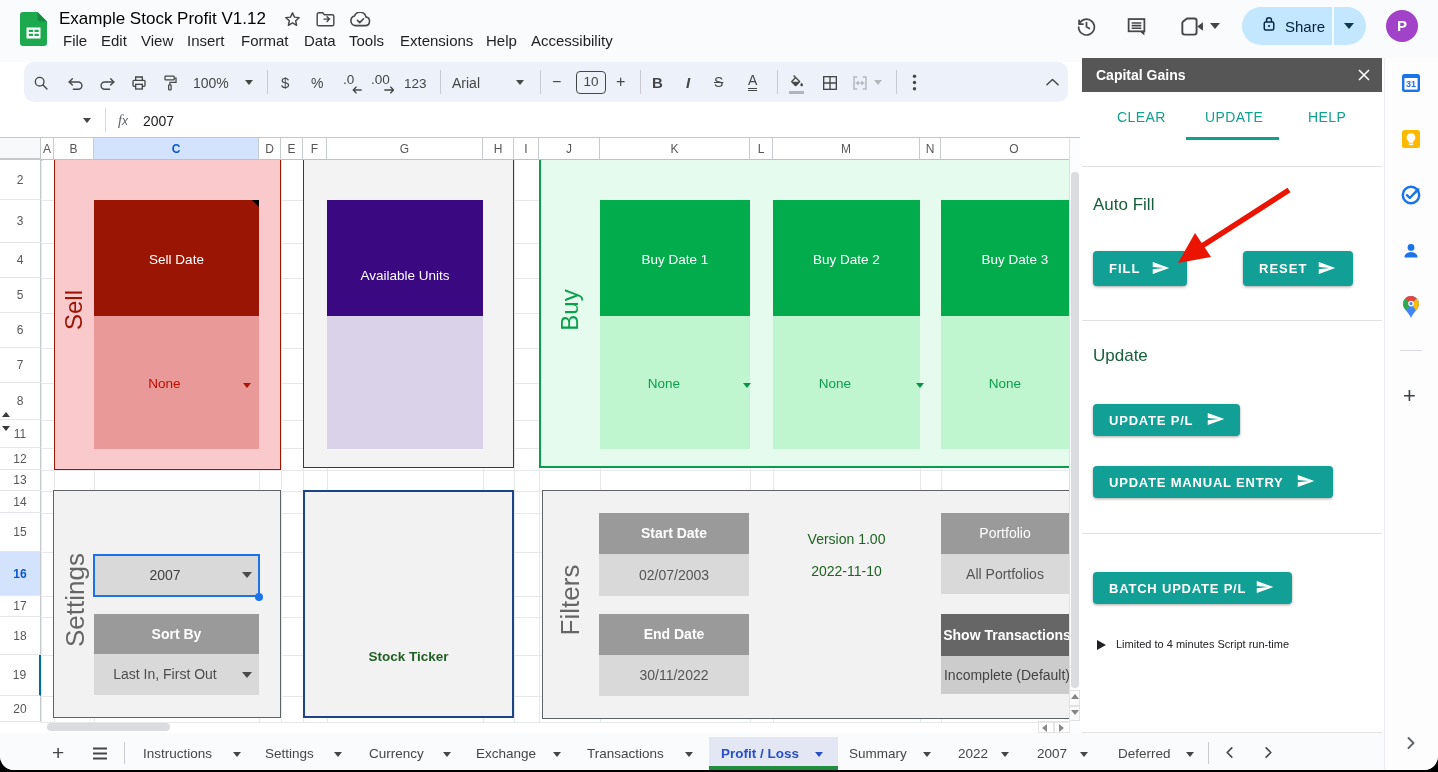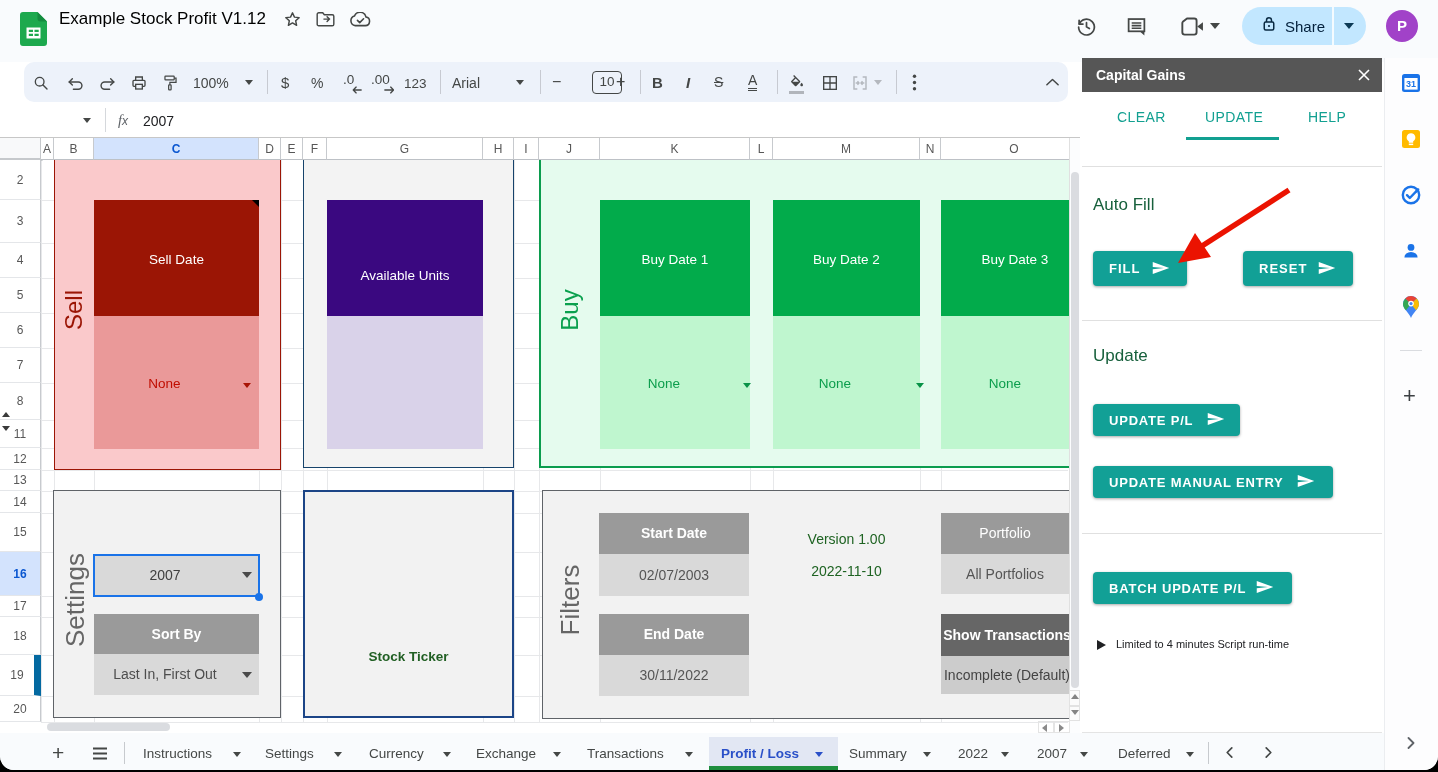--- a/index.html
+++ b/index.html
@@ -31,20 +31,32 @@
 <svg class="abs ic" style="left:316px;top:11px" width="19" height="17" viewBox="0 0 24 20" fill="none" stroke="#444746" stroke-width="1.8">
       <path d="M1.5 3.5a2 2 0 0 1 2-2h5l2 2.5h10a2 2 0 0 1 2 2v10a2 2 0 0 1-2 2h-17a2 2 0 0 1-2-2z"></path>
       <path d="M10 9.5h6.5M14 6.5l3 3-3 3" stroke-linecap="round"></path>
     </svg>
 
 <svg class="abs ic" style="left:350px;top:12px" width="21" height="15" viewBox="0 0 24 17" fill="none" stroke="#444746" stroke-width="1.8">
       <path d="M6 15.5h11.5a5 5 0 0 0 .8-9.9A7 7 0 0 0 5 4.6 5.6 5.6 0 0 0 6 15.5z"></path>
       <path d="M8.5 9.5l2.6 2.6 4.4-4.5" stroke-linecap="round" stroke-linejoin="round"></path>
     </svg>
 
+<div class="abs" style="left:0;top:32px;width:1060px;height:22px;font-size:15px;color:#1f1f1f;">
+ <span class="abs" style="left:63px">File</span>
+ <span class="abs" style="left:101px">Edit</span>
+ <span class="abs" style="left:141px">View</span>
+ <span class="abs" style="left:187px">Insert</span>
+ <span class="abs" style="left:241px">Format</span>
+ <span class="abs" style="left:304px">Data</span>
+ <span class="abs" style="left:349px">Tools</span>
+ <span class="abs" style="left:400px">Extensions</span>
+ <span class="abs" style="left:486px">Help</span>
+ <span class="abs" style="left:531px">Accessibility</span>
+</div>
 
 <svg class="abs ic" style="left:1075px;top:15px" width="23" height="23" viewBox="0 0 24 24" fill="none" stroke="#444746" stroke-width="1.8">
       <path d="M4.3 5.5v4h4" stroke-linecap="round" stroke-linejoin="round"></path>
       <path d="M4.5 9.3a8.2 8.2 0 1 1-.7 3.4" stroke-linecap="round"></path>
       <path d="M12 8v4.4l3 1.8" stroke-linecap="round"></path>
     </svg>
 
 <svg class="abs ic" style="left:1126px;top:16px" width="21" height="21" viewBox="0 0 24 24" fill="none" stroke="#444746" stroke-width="2">
       <rect x="3" y="3.5" width="18" height="14"></rect>
       <polygon points="21,17.5 21,22.3 15.6,17.5" fill="#444746" stroke="none"></polygon>
@@ -110,21 +122,21 @@
  <div class="abs" style="left:371px;top:10px;font-size:13.5px;color:#444746;">.00</div>
       <svg class="abs" style="left:384px;top:24px" width="10" height="8" viewBox="0 0 12 9" fill="none" stroke="#444746" stroke-width="1.6">
         <path d="M1 4.5h9M8 1l3.5 3.5L8 8" stroke-linecap="round" stroke-linejoin="round"></path>
       </svg>
  <div class="abs" style="left:404px;top:14px;font-size:13.5px;color:#444746;">123</div>
  <div class="abs" style="left:440px;top:8px;width:1px;height:24px;background:#c7cad1;"></div>
  <div class="abs" style="left:452px;top:13px;font-size:14px;color:#444746;">Arial</div>
  <div class="abs" style="left:516px;top:18px;width:0;height:0;border-left:4.5px solid transparent;border-right:4.5px solid transparent;border-top:5px solid #444746;"></div>
  <div class="abs" style="left:540px;top:8px;width:1px;height:24px;background:#c7cad1;"></div>
  <div class="abs" style="left:552px;top:11px;font-size:16px;color:#444746;">−</div>
- <div class="abs" style="left:576px;top:9px;width:30px;height:23px;border:1.5px solid #444746;border-radius:4px;font-size:13.5px;color:#444746;text-align:center;line-height:20px;margin-left:16px;">10</div>
+ <div class="abs" style="left:576px;top:9px;width:30px;height:23px;border:1.5px solid #444746;border-radius:4px;font-size:13.5px;color:#444746;text-align:center;line-height:20px;">10</div>
  <div class="abs" style="left:616px;top:11px;font-size:16px;color:#444746;">+</div>
  <div class="abs" style="left:640px;top:8px;width:1px;height:24px;background:#c7cad1;"></div>
  <div class="abs" style="left:652px;top:12px;font-size:15px;font-weight:bold;color:#444746;">B</div>
  <div class="abs" style="left:686px;top:12px;font-size:15px;font-style:italic;font-family:'Liberation Serif',serif;color:#444746;"><b>I</b></div>
  <div class="abs" style="left:714px;top:12px;font-size:14px;color:#444746;text-decoration:line-through;">S</div>
  <div class="abs" style="left:748px;top:11px;font-size:14px;color:#444746;border-bottom:3.5px double #444746;line-height:15px;">A</div>
  <div class="abs" style="left:777px;top:8px;width:1px;height:24px;background:#c7cad1;"></div>
 
  <svg class="abs" style="left:789px;top:13px" width="16" height="16" viewBox="0 0 24 24">
         <path d="M16.56 8.94L7.62 0 6.21 1.41l2.38 2.38-5.15 5.15c-.59.59-.59 1.54 0 2.12l5.5 5.5c.29.3.68.44 1.06.44s.77-.15 1.06-.44l5.5-5.5c.59-.58.59-1.53 0-2.12zM5.21 10L10 5.21 14.79 10H5.21zM19 11.5s-2 2.17-2 3.5c0 1.1.9 2 2 2s2-.9 2-2c0-1.33-2-3.5-2-3.5z" fill="#444746"></path>
@@ -275,21 +287,21 @@
 <div class="abs" style="left:0;top:210px;width:41px;height:35px;background:#fff;border-right:1px solid #c7cace;border-bottom:1px solid #e4e6e9;color:#575757;font-weight:normal;font-size:12px;text-align:center;line-height:35px;">7</div>
 <div class="abs" style="left:0;top:245px;width:41px;height:37px;background:#fff;border-right:1px solid #c7cace;border-bottom:1px solid #e4e6e9;color:#575757;font-weight:normal;font-size:12px;text-align:center;line-height:37px;">8</div>
 <div class="abs" style="left:0;top:282px;width:41px;height:28px;background:#fff;border-right:1px solid #c7cace;border-bottom:1px solid #e4e6e9;color:#575757;font-weight:normal;font-size:12px;text-align:center;line-height:28px;">11</div>
 <div class="abs" style="left:0;top:310px;width:41px;height:22px;background:#fff;border-right:1px solid #c7cace;border-bottom:1px solid #e4e6e9;color:#575757;font-weight:normal;font-size:12px;text-align:center;line-height:22px;">12</div>
 <div class="abs" style="left:0;top:332px;width:41px;height:21px;background:#fff;border-right:1px solid #c7cace;border-bottom:1px solid #e4e6e9;color:#575757;font-weight:normal;font-size:12px;text-align:center;line-height:21px;">13</div>
 <div class="abs" style="left:0;top:353px;width:41px;height:22px;background:#fff;border-right:1px solid #c7cace;border-bottom:1px solid #e4e6e9;color:#575757;font-weight:normal;font-size:12px;text-align:center;line-height:22px;">14</div>
 <div class="abs" style="left:0;top:375px;width:41px;height:39px;background:#fff;border-right:1px solid #c7cace;border-bottom:1px solid #e4e6e9;color:#575757;font-weight:normal;font-size:12px;text-align:center;line-height:39px;">15</div>
 <div class="abs" style="left:0;top:414px;width:41px;height:44px;background:#d3e3fd;border-right:1px solid #c7cace;border-bottom:1px solid #e4e6e9;color:#0b57d0;font-weight:bold;font-size:12px;text-align:center;line-height:44px;">16</div>
 <div class="abs" style="left:0;top:458px;width:41px;height:21px;background:#fff;border-right:1px solid #c7cace;border-bottom:1px solid #e4e6e9;color:#575757;font-weight:normal;font-size:12px;text-align:center;line-height:21px;">17</div>
 <div class="abs" style="left:0;top:479px;width:41px;height:38px;background:#fff;border-right:1px solid #c7cace;border-bottom:1px solid #e4e6e9;color:#575757;font-weight:normal;font-size:12px;text-align:center;line-height:38px;">18</div>
-<div class="abs" style="left:0;top:517px;width:41px;height:41px;background:#fff;border-right:7px solid #0369a1;border-bottom:1px solid #e4e6e9;color:#575757;font-weight:normal;font-size:12px;text-align:center;line-height:41px;">19</div>
+<div class="abs" style="left:0;top:517px;width:41px;height:41px;background:#fff;border-right:2px solid #0369a1;border-bottom:1px solid #e4e6e9;color:#575757;font-weight:normal;font-size:12px;text-align:center;line-height:41px;">19</div>
 <div class="abs" style="left:0;top:558px;width:41px;height:26px;background:#fff;border-right:1px solid #c7cace;border-bottom:1px solid #e4e6e9;color:#575757;font-weight:normal;font-size:12px;text-align:center;line-height:26px;">20</div>
 <div class="abs" style="left:1.5px;top:274px;width:0;height:0;border-left:4px solid transparent;border-right:4px solid transparent;border-bottom:5.5px solid #3a3a3a;"></div>
 <div class="abs" style="left:1.5px;top:288px;width:0;height:0;border-left:4px solid transparent;border-right:4px solid transparent;border-top:5.5px solid #3a3a3a;"></div>
 <div class="abs" style="left:1069px;top:0;width:11px;height:595px;background:#fcfdfe;border-left:1px solid #e0e0e0;"></div>
 <div class="abs" style="left:1071px;top:34px;width:8px;height:516px;background:#dadce0;border-radius:4px;"></div>
 <div class="abs" style="left:1069px;top:552px;width:11px;height:16px;border:1px solid #e2e2e2;background:#fbfbfb;"></div>
       <div class="abs" style="left:1070.5px;top:556px;width:0;height:0;border-left:4.5px solid transparent;border-right:4.5px solid transparent;border-bottom:5.5px solid #848484;"></div>
       <div class="abs" style="left:1069px;top:568px;width:11px;height:15px;border:1px solid #e2e2e2;background:#fbfbfb;"></div>
       <div class="abs" style="left:1070.5px;top:572px;width:0;height:0;border-left:4.5px solid transparent;border-right:4.5px solid transparent;border-top:5.5px solid #848484;"></div>
       <div class="abs" style="left:1038px;top:583px;width:16px;height:12px;border:1px solid #e4e4e4;"></div>

